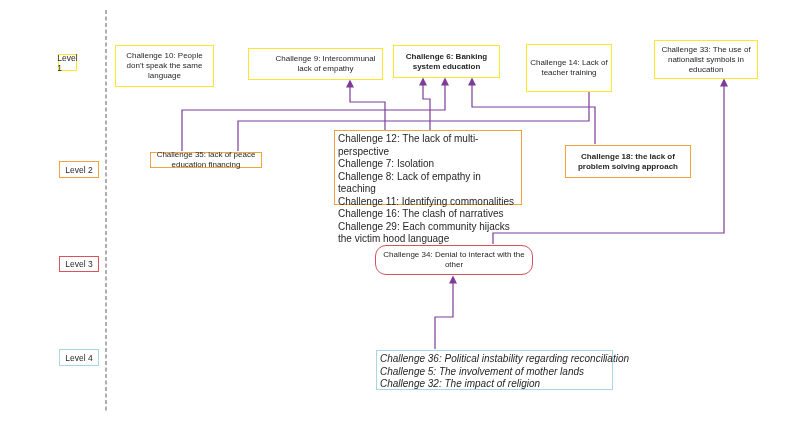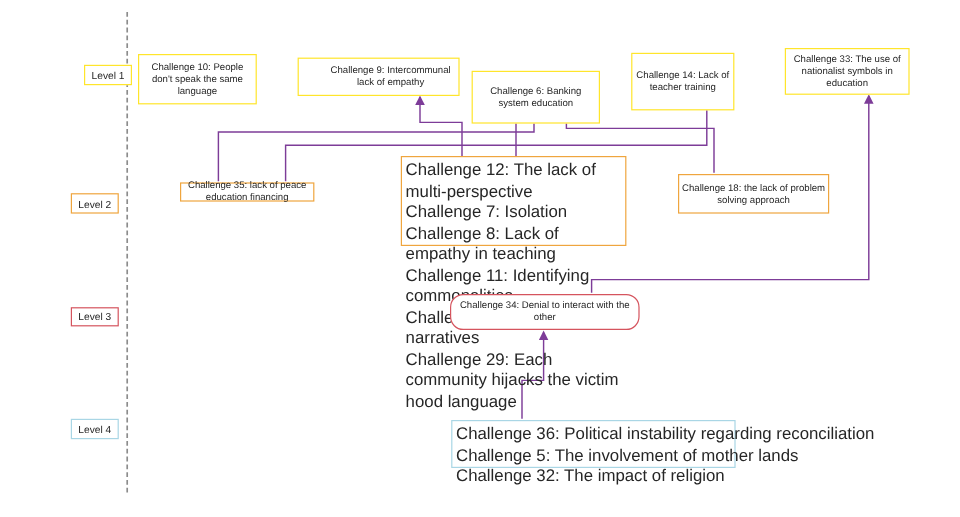--- a/index.html
+++ b/index.html
@@ -6,35 +6,35 @@
   #canvas{
     position:relative;width:800px;height:431px;background:#ffffff;
     font-family:"Liberation Sans", sans-serif;color:#262626;overflow:hidden;
   }
   #wires{position:absolute;left:0;top:0;width:800px;height:431px;}
   .node{
     position:absolute;box-sizing:border-box;background:#fff;
     border:1.6px solid #ccc;font-size:8px;line-height:1.25;
   }
   .node.center{display:flex;align-items:center;justify-content:center;text-align:center;padding:1px 2px;}
-  .node.left{padding:2px 3px;font-size:14px;}
+  .node.left{padding:2px 3px;font-size:10px;}
   .node.left .tline{white-space:normal;}
-  .node.left .nowrap{white-space:nowrap;}
+  .node.left .nowrap{white-space:nowrap;font-style:italic;}
   .lvl-label{
     position:absolute;box-sizing:border-box;background:#fff;border:1.6px solid #ccc;
     font-size:8.5px;display:flex;align-items:center;justify-content:center;
   }
   
-  #lab1{left:70px;top:54px;width:40px;height:17px;}
+  #lab1{left:58px;top:54px;width:19px;height:17px;}
   #lab2{left:59px;top:161px;width:40px;height:17px;}
   #lab3{left:59px;top:256px;width:40px;height:16px;text-align:right;}
   #lab4{left:59px;top:349px;width:40px;height:17px;}
   #c10{left:115px;top:45px;width:99px;height:42px;}
   #c9 {left:248px;top:48px;width:135px;height:32px;}
-  #c6 {left:393px;top:59px;width:107px;height:44px;}
+  #c6 {left:393px;top:45px;width:107px;height:33px;font-weight:bold;}
   #c14{left:526px;top:44px;width:86px;height:48px;}
   #c33{left:654px;top:40px;width:104px;height:39px;}
   #c35{left:150px;top:152px;width:112px;height:16px;}
   #c12{left:334px;top:130px;width:188px;height:75px;}
   #c18{left:565px;top:145px;width:126px;height:33px;}
   #c34{left:375px;top:245px;width:158px;height:30px;}
   #c4 {left:376px;top:350px;width:237px;height:40px;}
 </style>
 </head>
 <body>
@@ -72,21 +72,21 @@
 
   <div id="c35" class="node center" style="border-color: rgb(239, 165, 62);">Challenge 35: lack of peace education financing</div>
   <div id="c12" class="node left" style="border-color: rgb(239, 165, 62);">
     <div class="tline">Challenge 12: The lack of multi-perspective</div>
     <div class="tline">Challenge 7: Isolation</div>
     <div class="tline">Challenge 8: Lack of empathy in teaching</div>
     <div class="tline">Challenge 11: Identifying commonalities</div>
     <div class="tline">Challenge 16: The clash of narratives</div>
     <div class="tline">Challenge 29: Each community hijacks the victim hood language</div>
   </div>
-  <div id="c18" class="node center" style="border-color: rgb(239, 165, 62);">Challenge 18: the lack of problem solving approach</div>
+  <div id="c18" class="node center" style="border-color: rgb(239, 165, 62); font-weight: bold;">Challenge 18: the lack of problem solving approach</div>
 
   <div id="c34" class="node center" style="border-color: rgb(213, 84, 94); border-radius: 11px;">Challenge 34: Denial to interact with the other</div>
 
   <div id="c4" class="node left" style="border-color: rgb(169, 214, 229);">
     <div class="tline nowrap">Challenge 36: Political instability regarding reconciliation</div>
     <div class="tline nowrap">Challenge 5: The involvement of mother lands</div>
     <div class="tline nowrap">Challenge 32: The impact of religion</div>
   </div>
 
 </div>

